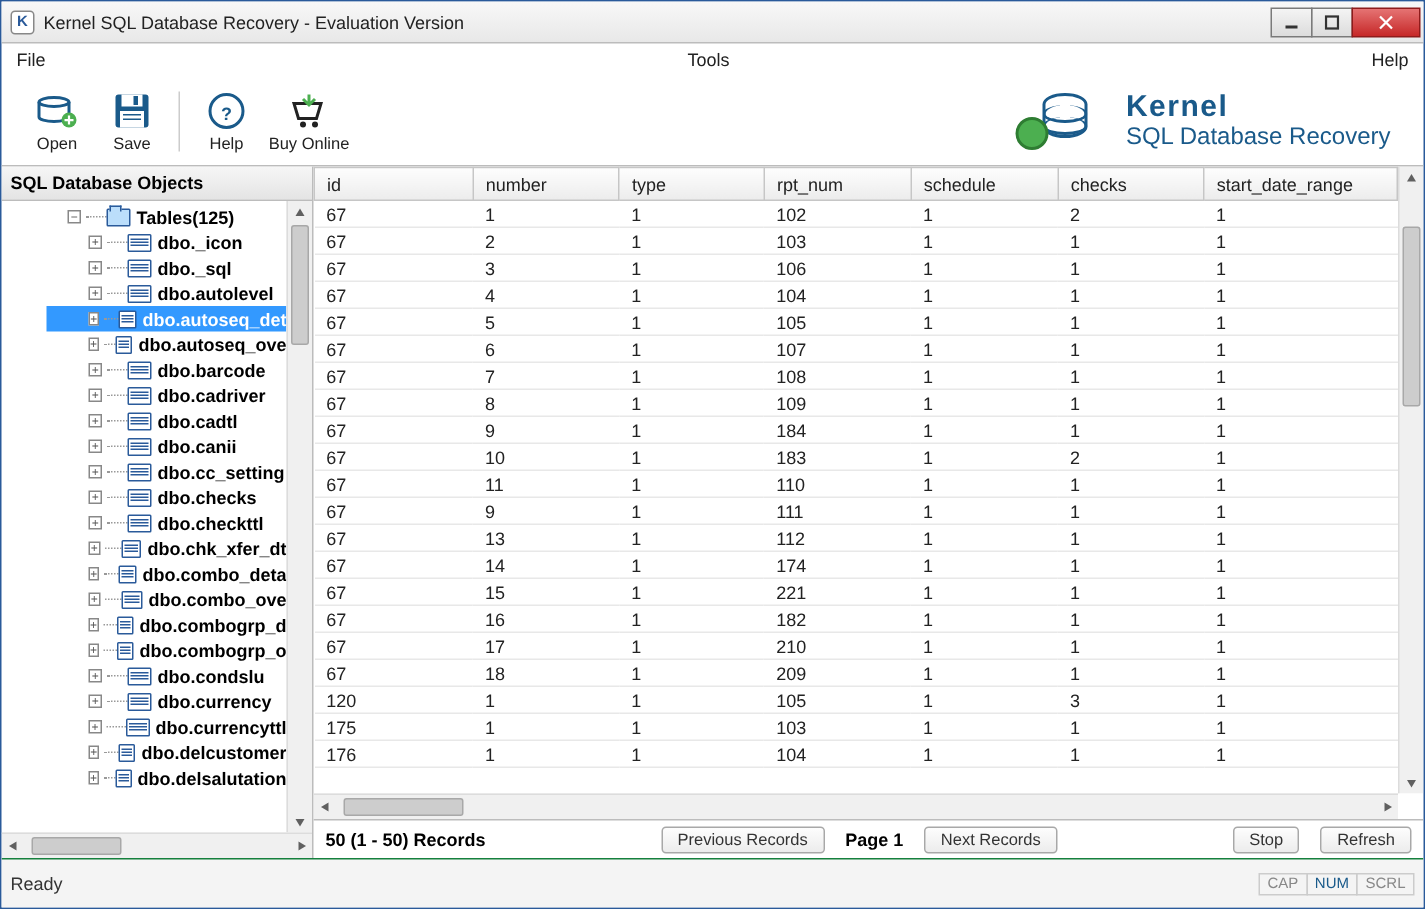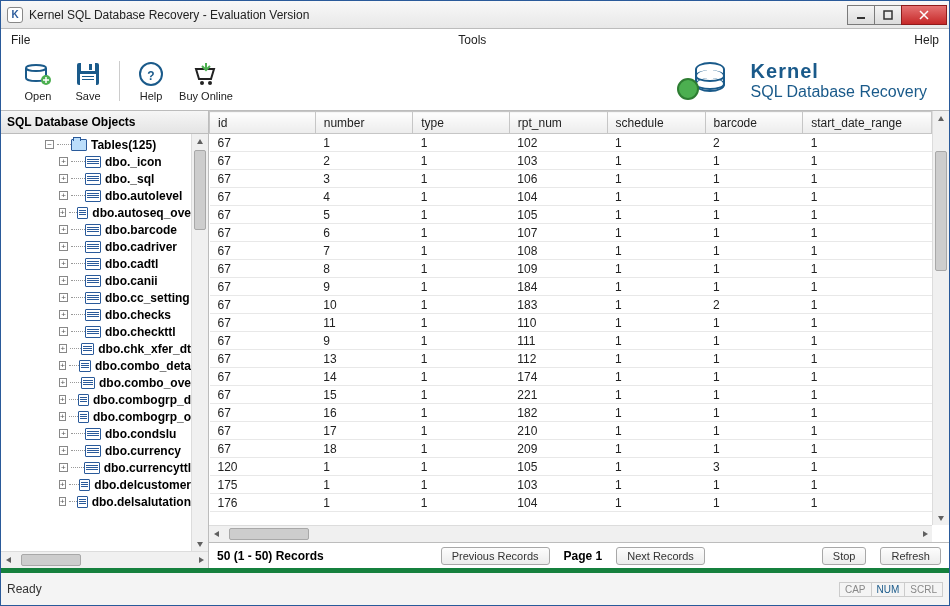--- a/index.html
+++ b/index.html
@@ -83,21 +83,21 @@
 .grid-hscroll .arr.l { left: 0; } .grid-hscroll .arr.r { right: 0; }
 
 
 .pager { height: 26px; border-top: 1px solid #bcbcbc; display: flex; align-items: center; padding: 0 8px; gap: 14px; }
 .pager .count { font-weight: bold; flex: 0 0 auto; }
 .pager .spacer { flex: 1; }
 .pbtn { background: linear-gradient(#fdfdfd,#ececec); border: 1px solid #a8a8a8; border-radius: 3px; padding: 2px 10px; font-size: 11px; color: #333; }
 .pager .page { font-weight: bold; }
 
 
-.statusbar { height: 16px; border-top: 5px solid #15803d; background: #f4f4f4; display: flex; align-items: center; padding: 16px 6px; }
+.statusbar { height: 16px; border-top: 1px solid #15803d; background: #f4f4f4; display: flex; align-items: center; padding: 16px 6px; }
 .statusbar .status { flex: 1; color: #333; }
 .statusbar .ind { border: 1px solid #ccc; padding: 1px 5px; font-size: 10px; color: #888; margin-left: -1px; }
 .statusbar .ind.on { color: #1a5a8a; }
 
 .arrsvg { width: 8px; height: 8px; fill: #606060; }
 </style>
 </head>
 <body>
 
 <div class="titlebar">
@@ -208,20 +208,26 @@
             <span class="plus plusg"></span>
             <span class="dots"></span>
             <span class="ticon2"></span>
             <span class="lbl">dbo._sql</span>
           </div>
           <div class="node lvl2">
             <span class="plus plusg"></span>
             <span class="dots"></span>
             <span class="ticon2"></span>
             <span class="lbl">dbo.autolevel</span>
+          </div>
+          <div class="node lvl2 selected">
+            <span class="plus plusg"></span>
+            <span class="dots"></span>
+            <span class="ticon2"></span>
+            <span class="lbl">dbo.autoseq_det</span>
           </div>
           <div class="node lvl2">
             <span class="plus plusg"></span>
             <span class="dots"></span>
             <span class="ticon2"></span>
             <span class="lbl">dbo.autoseq_ove</span>
           </div>
           <div class="node lvl2">
             <span class="plus plusg"></span>
             <span class="dots"></span>
@@ -358,21 +364,21 @@
     <div class="gridwrap">
       <div class="grid">
         <table>
           <thead>
               <tr id="gridhead">
                 <th style="width: 110px;">id</th>
                 <th style="width: 100px;">number</th>
                 <th style="width: 100px;">type</th>
                 <th style="width: 100px;">rpt_num</th>
                 <th style="width: 100px;">schedule</th>
-                <th style="width: 100px;">barcode</th>
+                <th style="width: 100px;">checks</th>
                 <th style="width: 130px;">start_date_range</th>
               </tr>
             </thead>
           <tbody id="gridbody">
               <tr>
                 <td>67</td>
                 <td>1</td>
                 <td>1</td>
                 <td>102</td>
                 <td>1</td>

